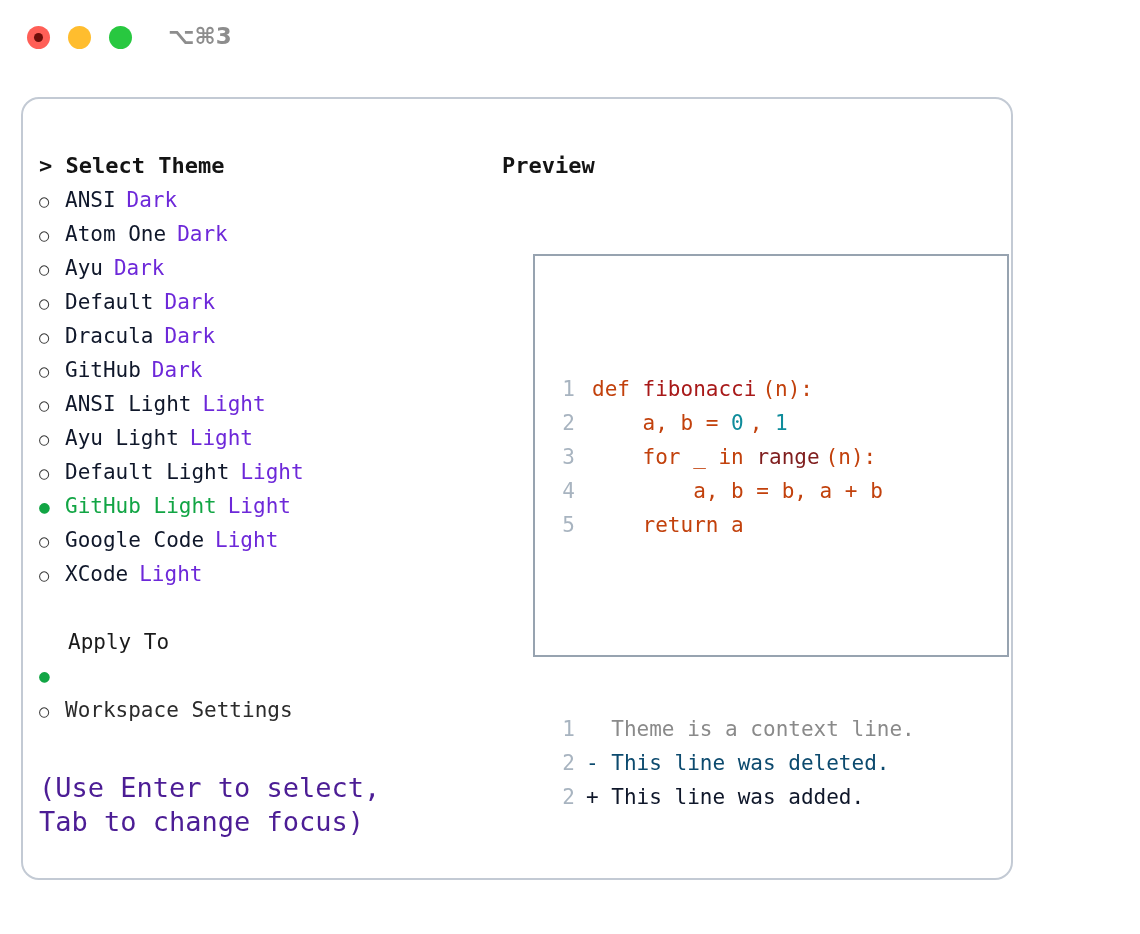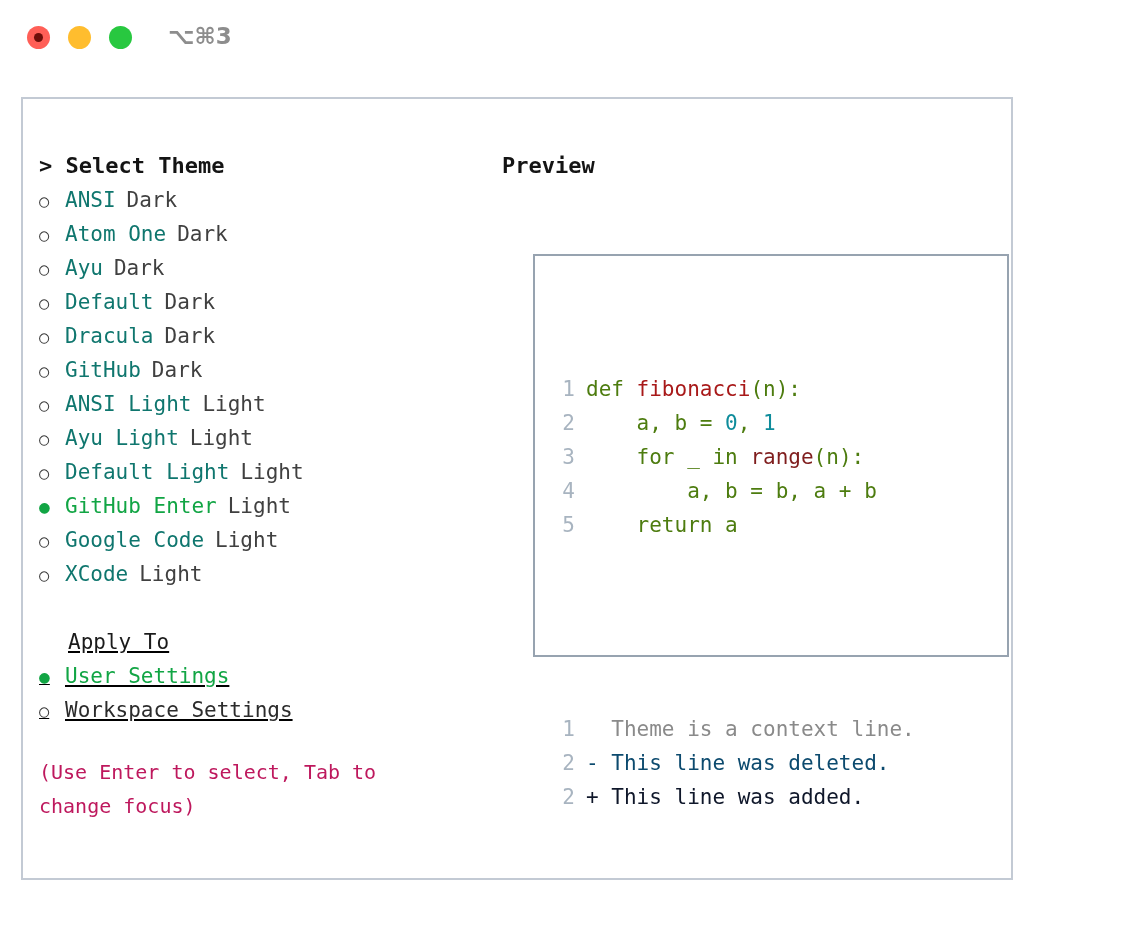--- a/index.html
+++ b/index.html
@@ -66,21 +66,21 @@
   }
 
   
   .panel {
     position: absolute;
     left: 21px;
     top: 97px;
     width: 992px;
     height: 783px;
     border: 2px solid #c3cad4;
-    border-radius: 0;
+    border-radius: 18px;
     box-sizing: border-box;
     background: #ffffff;
   }
 
   
   .col-left {
     position: absolute;
     left: 16px;
     top: 50px;
     width: 450px;
@@ -114,29 +114,29 @@
     color: #2b2b2b;
   }
   .marker {
     display: inline-block;
     width: 26px;
     flex: 0 0 26px;
     font-size: 17px;
     color: #3a3a3a;
   }
   .marker.sel { color: #11a544; font-size: 18px; }
-  .theme-name { color: #0f766e; }
+  .theme-name { color: #0f172a; }
   .theme-row.selected .theme-name { color: #11a544; }
   .theme-tag {
-    color: #404040;
+    color: #6d28d9;
     padding-left: 11px;
   }
 
   
-  .apply-block { margin-top: 34px; text-decoration: underline; }
+  .apply-block { margin-top: 34px; }
   .apply-title {
     height: 34px;
     line-height: 34px;
     font-size: 21px;
     color: #1a1a1a;
     padding-left: 29px;
     white-space: pre;
   }
   .apply-row {
     display: flex;
@@ -144,25 +144,25 @@
     height: 34px;
     line-height: 34px;
     font-size: 21px;
     white-space: pre;
     color: #2b2b2b;
   }
   .apply-row.selected .apply-label { color: #11a544; }
 
   
   .hint {
-    margin-top: 28px;
+    margin-top: 44px;
     width: 400px;
-    font-size: 20px;
-    line-height: 34px;
-    color: #be185d;
+    font-size: 27px;
+    line-height: 34px;
+    color: #4c1d95;
   }
 
   
   .preview-box {
     position: absolute;
     left: 31px;
     top: 105px;
     width: 476px;
     height: 403px;
     border: 2px solid #97a3b0;
@@ -178,21 +178,21 @@
     white-space: pre;
   }
   .code-line { height: 34px; white-space: pre; }
   .ln {
     display: inline-block;
     width: 22px;
     text-align: right;
     color: #a8b4c0;
     margin-right: 11px;
   }
-  .tok-plain { color: #4d7c0f; }
+  .tok-plain { color: #c2410c; margin-left: 6px; }
   .tok-fn    { color: #a81919; }
   .tok-num   { color: #0e8c9b; }
   .tok-call  { color: #7f1d1d; }
   .tok-ctx   { color: #8a8a8a; }
   .tok-del   { color: #0c4a6e; }
   .tok-add   { color: #0f172a; }
   .blank     { height: 34px; }
 </style>
 </head>
 <body>
@@ -215,29 +215,29 @@
       <div class="theme-list" id="theme-list">
           <div class="theme-row"><span class="marker">○</span><span class="theme-name">ANSI</span><span class="theme-tag">Dark</span></div>
           <div class="theme-row"><span class="marker">○</span><span class="theme-name">Atom One</span><span class="theme-tag">Dark</span></div>
           <div class="theme-row"><span class="marker">○</span><span class="theme-name">Ayu</span><span class="theme-tag">Dark</span></div>
           <div class="theme-row"><span class="marker">○</span><span class="theme-name">Default</span><span class="theme-tag">Dark</span></div>
           <div class="theme-row"><span class="marker">○</span><span class="theme-name">Dracula</span><span class="theme-tag">Dark</span></div>
           <div class="theme-row"><span class="marker">○</span><span class="theme-name">GitHub</span><span class="theme-tag">Dark</span></div>
           <div class="theme-row"><span class="marker">○</span><span class="theme-name">ANSI Light</span><span class="theme-tag">Light</span></div>
           <div class="theme-row"><span class="marker">○</span><span class="theme-name">Ayu Light</span><span class="theme-tag">Light</span></div>
           <div class="theme-row"><span class="marker">○</span><span class="theme-name">Default Light</span><span class="theme-tag">Light</span></div>
-          <div class="theme-row selected"><span class="marker sel">●</span><span class="theme-name">GitHub Enter</span><span class="theme-tag">Light</span></div>
+          <div class="theme-row selected"><span class="marker sel">●</span><span class="theme-name">GitHub Light</span><span class="theme-tag">Light</span></div>
           <div class="theme-row"><span class="marker">○</span><span class="theme-name">Google Code</span><span class="theme-tag">Light</span></div>
           <div class="theme-row"><span class="marker">○</span><span class="theme-name">XCode</span><span class="theme-tag">Light</span></div>
         </div>
 
       <div class="apply-block">
         <div class="apply-title">Apply To</div>
         <div id="apply-list">
-            <div class="apply-row selected"><span class="marker sel">●</span><span class="apply-label">User Settings</span></div>
+            <div class="apply-row selected"><span class="marker sel">●</span></div>
             <div class="apply-row"><span class="marker">○</span><span class="apply-label">Workspace Settings</span></div>
           </div>
       </div>
 
       <div class="hint">(Use Enter to select, Tab to change focus)</div>
     </div>
 
     <div class="col-right">
       <div class="heading">Preview</div>
       <div class="preview-box">

